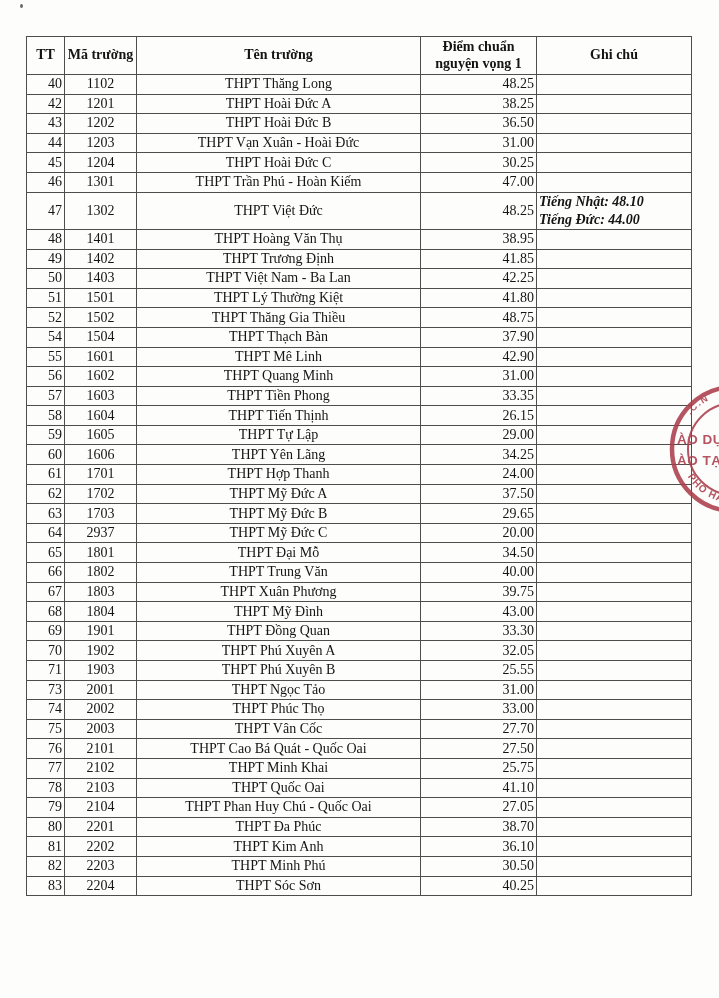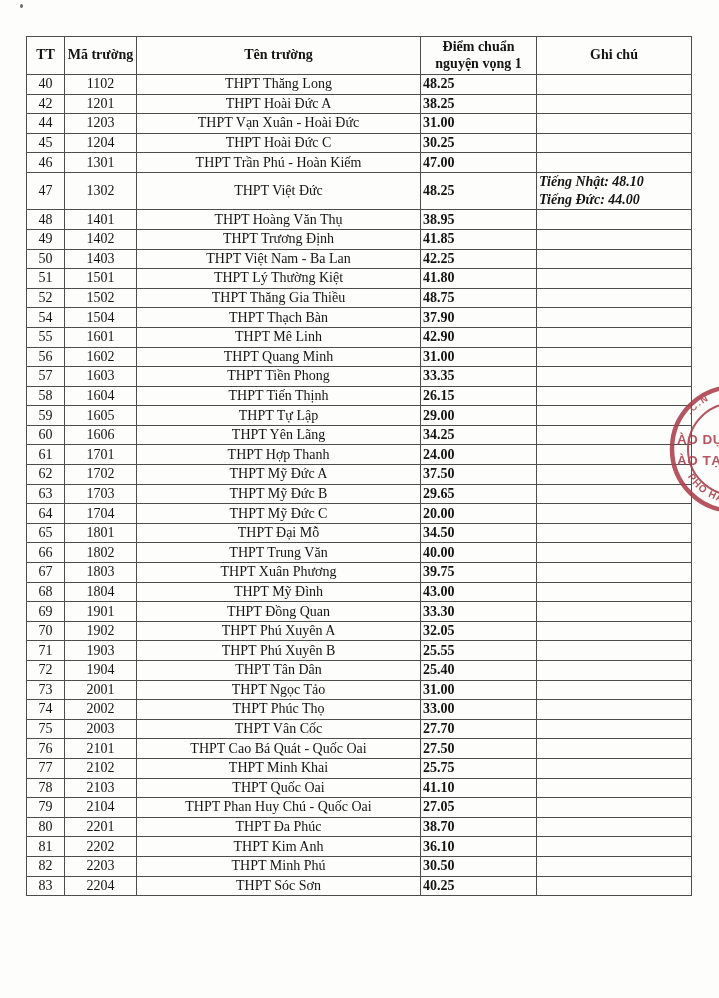--- a/index.html
+++ b/index.html
@@ -29,24 +29,24 @@
   table.scores thead th {
     height: 37px;
     font-weight: bold;
     font-size: 14px;
     line-height: 1.15;
     text-align: center;
     vertical-align: middle;
   }
   table.scores tbody tr { height: 19.6px; }
   table.scores td { font-size: 14px; vertical-align: middle; }
-  td.col-tt   { text-align: center; width: 33px; margin-top: 32px; }
+  td.col-tt   { text-align: right; width: 33px; margin-top: 32px; }
   td.col-code { text-align: center; width: 67px; }
   td.col-name { text-align: center; padding-left: 10px; font-size: 14.5px; width: 279px; white-space: nowrap; }
-  td.col-score{ text-align: left; font-weight: bold; width: 111px; margin-left: 17px; }
+  td.col-score{ text-align: right; font-weight: normal; width: 111px; margin-left: 17px; }
   td.col-note { text-align: left; font-weight: bold; font-size: 13.5px;
                 line-height: 1.3; padding-left: 6px; white-space: pre-line; width: 150px; font-style: italic; }
   th.h-tt { width: 33px; } th.h-code { width: 67px; } th.h-name { width: 279px; }
   th.h-score { width: 111px; margin-left: 26px; } th.h-note { width: 150px; }
   .stamp {
     position: absolute; left: 664px; top: 383px;
     width: 55px; height: 136px;
     opacity: 0.88;
   }
   .stamp text { font-family: "Liberation Sans", sans-serif; font-weight: bold; }
@@ -75,20 +75,27 @@
         <td class="col-note"></td>
       </tr>
       <tr>
         <td class="col-tt">42</td>
         <td class="col-code">1201</td>
         <td class="col-name">THPT Hoài Đức A</td>
         <td class="col-score">38.25</td>
         <td class="col-note"></td>
       </tr>
       <tr>
+        <td class="col-tt">43</td>
+        <td class="col-code">1202</td>
+        <td class="col-name">THPT Hoài Đức B</td>
+        <td class="col-score">36.50</td>
+        <td class="col-note"></td>
+      </tr>
+      <tr>
         <td class="col-tt">44</td>
         <td class="col-code">1203</td>
         <td class="col-name">THPT Vạn Xuân - Hoài Đức</td>
         <td class="col-score">31.00</td>
         <td class="col-note"></td>
       </tr>
       <tr>
         <td class="col-tt">45</td>
         <td class="col-code">1204</td>
         <td class="col-name">THPT Hoài Đức C</td>
@@ -210,21 +217,21 @@
       </tr>
       <tr>
         <td class="col-tt">63</td>
         <td class="col-code">1703</td>
         <td class="col-name">THPT Mỹ Đức B</td>
         <td class="col-score">29.65</td>
         <td class="col-note"></td>
       </tr>
       <tr>
         <td class="col-tt">64</td>
-        <td class="col-code">1704</td>
+        <td class="col-code">2937</td>
         <td class="col-name">THPT Mỹ Đức C</td>
         <td class="col-score">20.00</td>
         <td class="col-note"></td>
       </tr>
       <tr>
         <td class="col-tt">65</td>
         <td class="col-code">1801</td>
         <td class="col-name">THPT Đại Mỗ</td>
         <td class="col-score">34.50</td>
         <td class="col-note"></td>
@@ -262,27 +269,20 @@
         <td class="col-code">1902</td>
         <td class="col-name">THPT Phú Xuyên A</td>
         <td class="col-score">32.05</td>
         <td class="col-note"></td>
       </tr>
       <tr>
         <td class="col-tt">71</td>
         <td class="col-code">1903</td>
         <td class="col-name">THPT Phú Xuyên B</td>
         <td class="col-score">25.55</td>
-        <td class="col-note"></td>
-      </tr>
-      <tr>
-        <td class="col-tt">72</td>
-        <td class="col-code">1904</td>
-        <td class="col-name">THPT Tân Dân</td>
-        <td class="col-score">25.40</td>
         <td class="col-note"></td>
       </tr>
       <tr>
         <td class="col-tt">73</td>
         <td class="col-code">2001</td>
         <td class="col-name">THPT Ngọc Tảo</td>
         <td class="col-score">31.00</td>
         <td class="col-note"></td>
       </tr>
       <tr>

